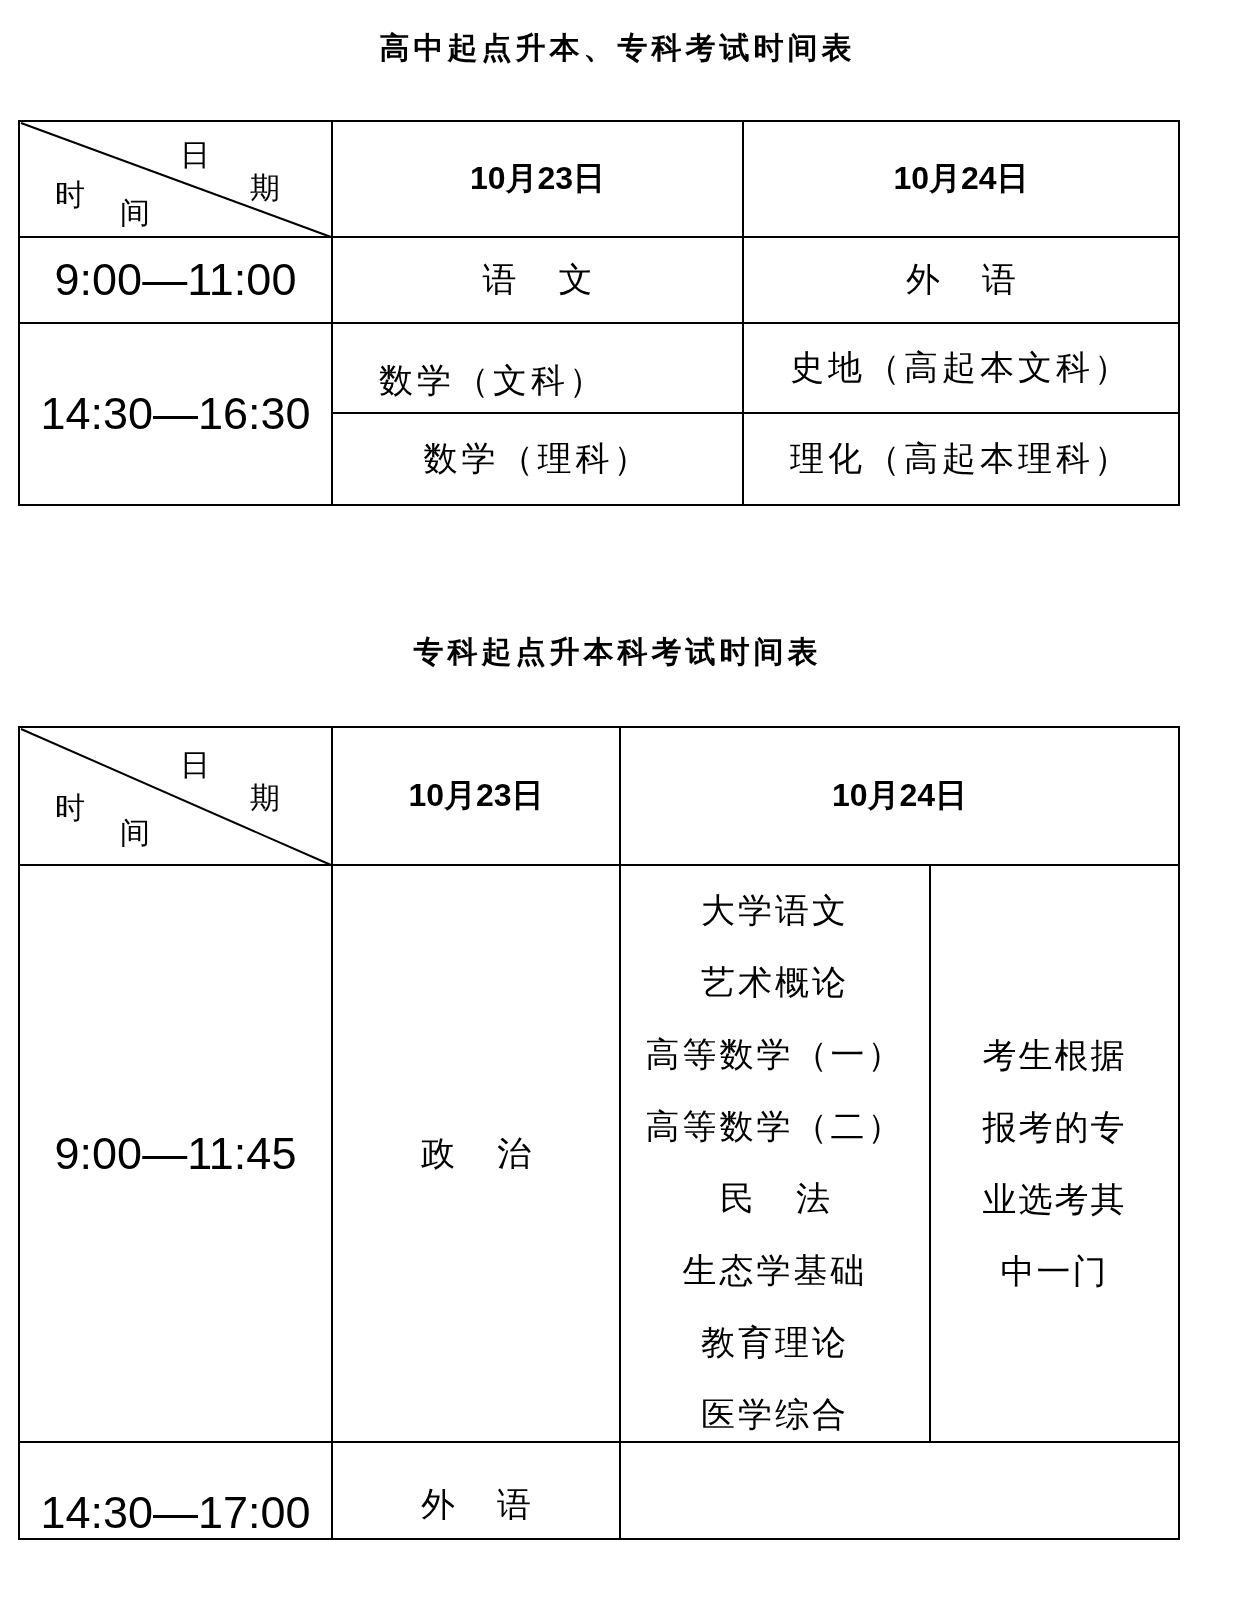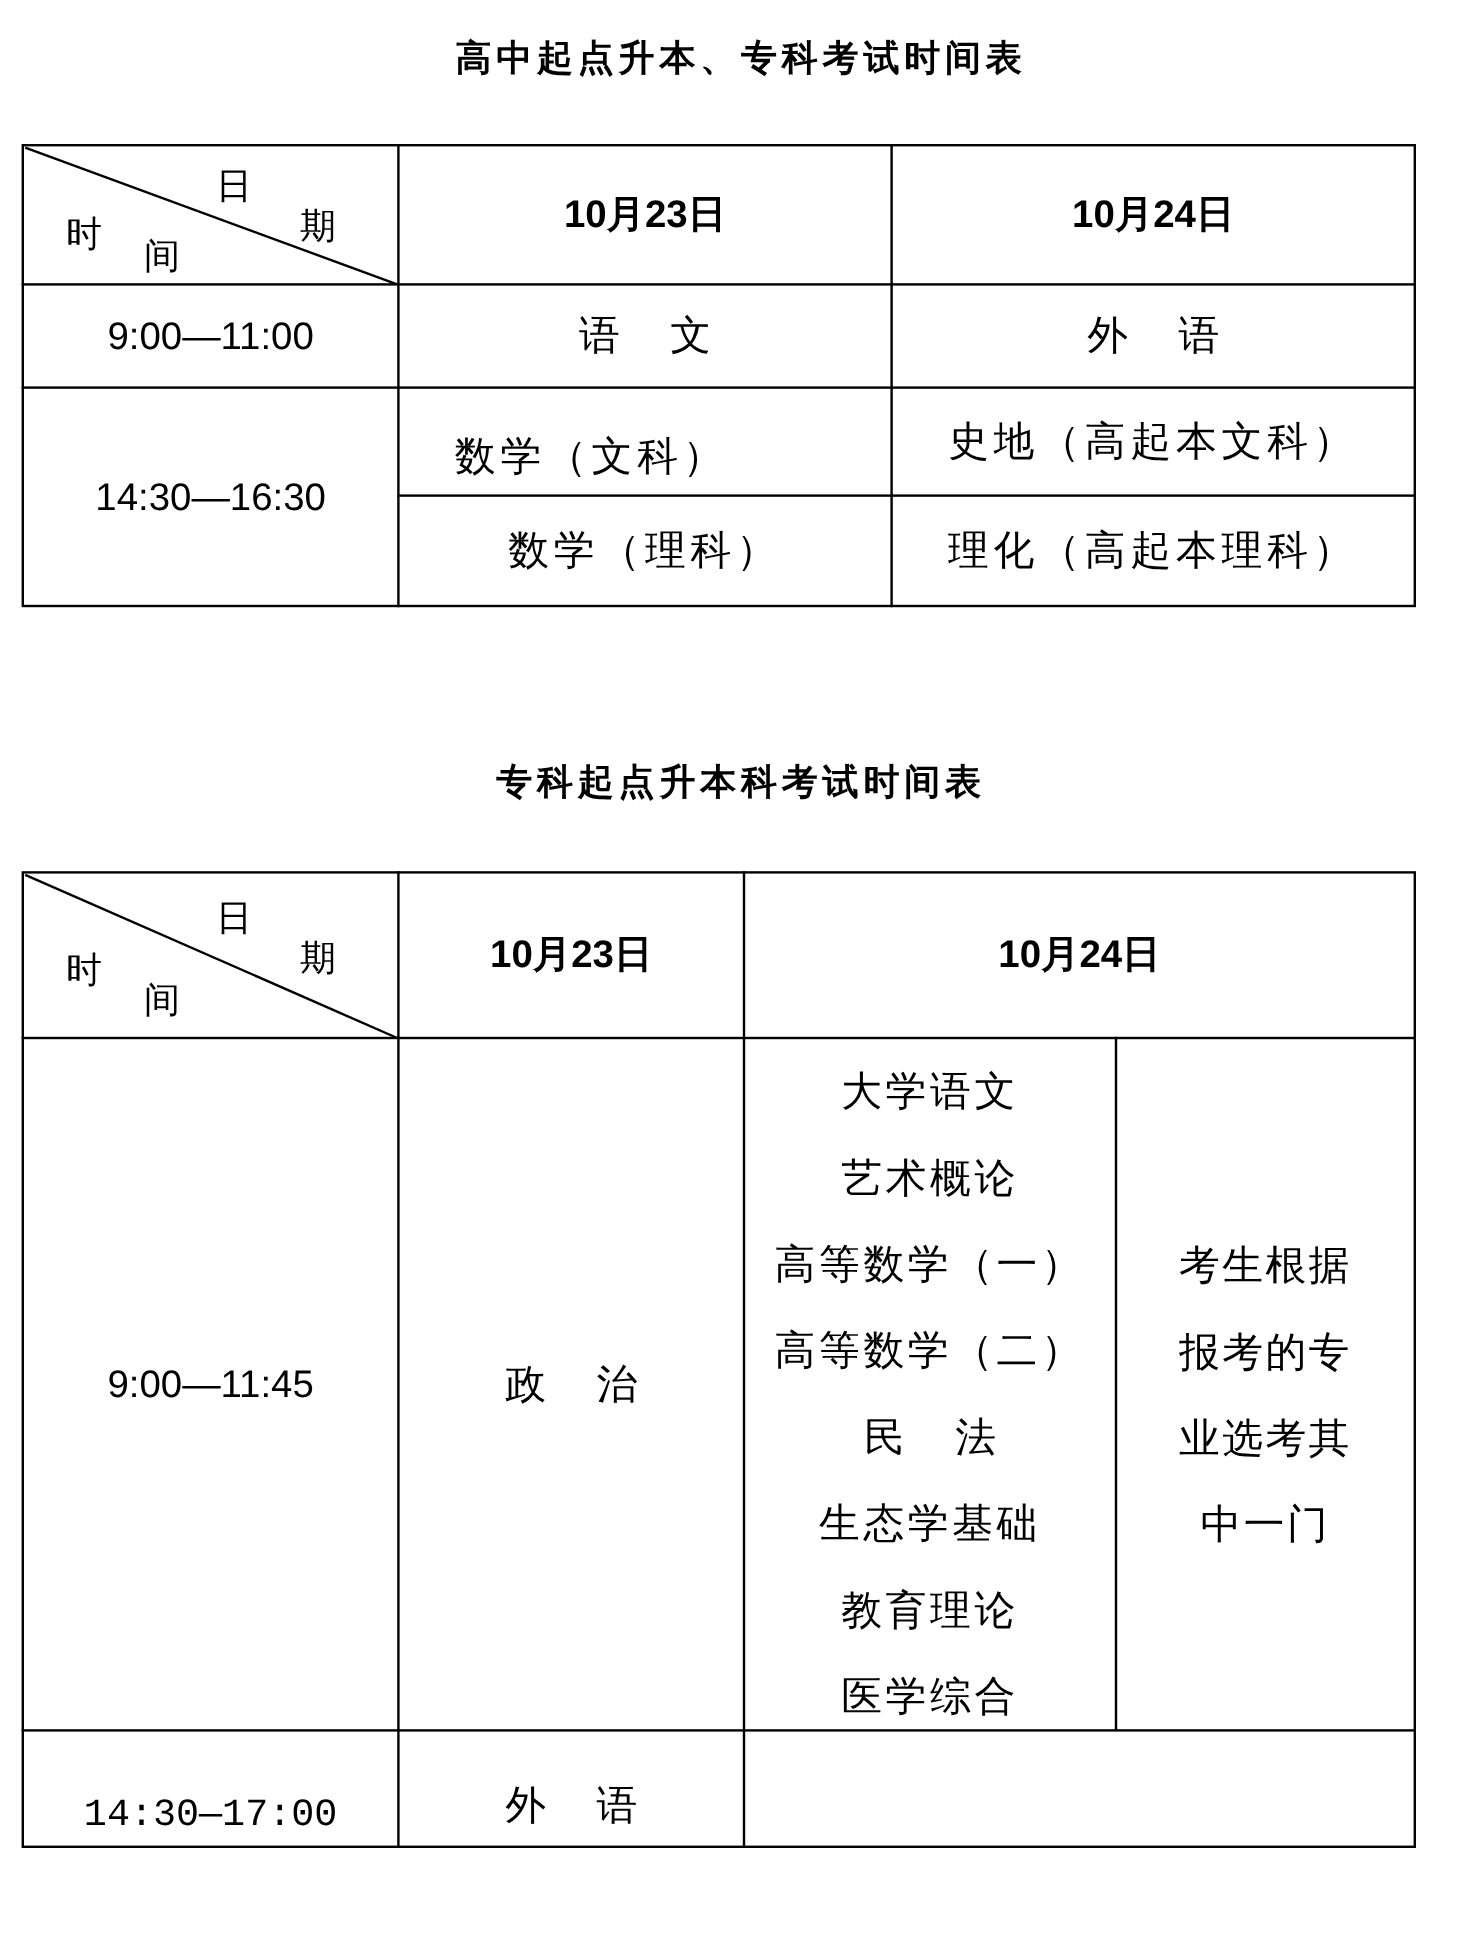--- a/index.html
+++ b/index.html
@@ -6,21 +6,21 @@
   body { width:1235px; height:1617px; position:relative; overflow:hidden;
          font-family:"DejaVu Serif", "Liberation Serif", serif; color:#000; }
   .title { position:absolute; left:0; width:1235px; text-align:center;
            font-family:"DejaVu Sans", "Liberation Sans", sans-serif; font-weight:bold;
            font-size:30px; letter-spacing:4px; }
   .grid { position:absolute; border:2.5px solid #000; box-sizing:border-box; }
   .cell { position:absolute; box-sizing:border-box; display:flex; align-items:center;
           justify-content:center; text-align:left; font-size:34px; }
   .vl { position:absolute; width:2px; background:#000; }
   .hl { position:absolute; height:2px; background:#000; }
-  .num { font-family:"Liberation Sans", "DejaVu Sans", sans-serif; font-size:32px;border-radius:19px; }
+  .num { font-family:"Liberation Sans", "DejaVu Sans", sans-serif; font-size:45px;border-radius:19px; }
   .date { font-family:"Liberation Sans", "DejaVu Sans", sans-serif; font-weight:bold; font-size:32px; }
   .corner-char { position:absolute; font-size:30px; }
   .stack { flex-direction:column; line-height:72px; }
   .sp { letter-spacing:42px; margin-right:-42px; }
 </style>
 </head>
 <body>
 
 <div class="title" style="top:28px;">高中起点升本、专科考试时间表</div>
 
@@ -97,18 +97,18 @@
     <div>教育理论</div>
     <div>医学综合</div>
   </div>
   <div class="cell stack" style="left:931px; top:1019px; width:247px; height:280px; justify-content:flex-start; letter-spacing:2px;">
     <div>考生根据</div>
     <div>报考的专</div>
     <div>业选考其</div>
     <div>中一门</div>
   </div>
 
-  <div class="cell num" style="left:20px; top:1443px; width:311px; height:95px; padding-top:44px;font-family:Liberation Mono, monospace;">14:30—17:00</div>
+  <div class="cell num" style="left:20px; top:1443px; width:311px; height:95px; padding-top:44px;">14:30—17:00</div>
   <div class="cell" style="left:333px; top:1443px; width:286px; height:95px; padding-top:28px;">
     <span class="sp">外语</span>
   </div>
   <div class="cell" style="left:621px; top:1443px; width:557px; height:95px;"></div>
 </div>
 
 </body></html>

